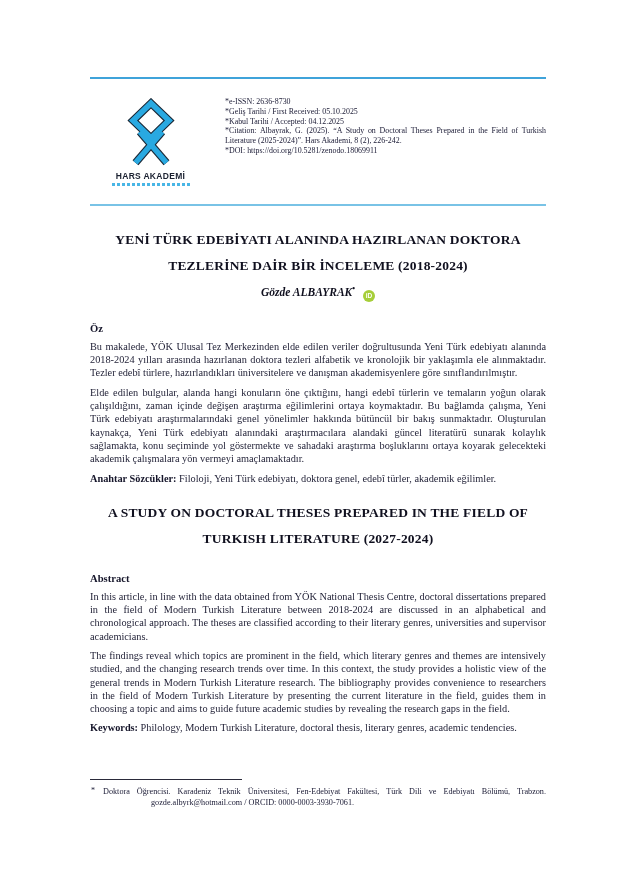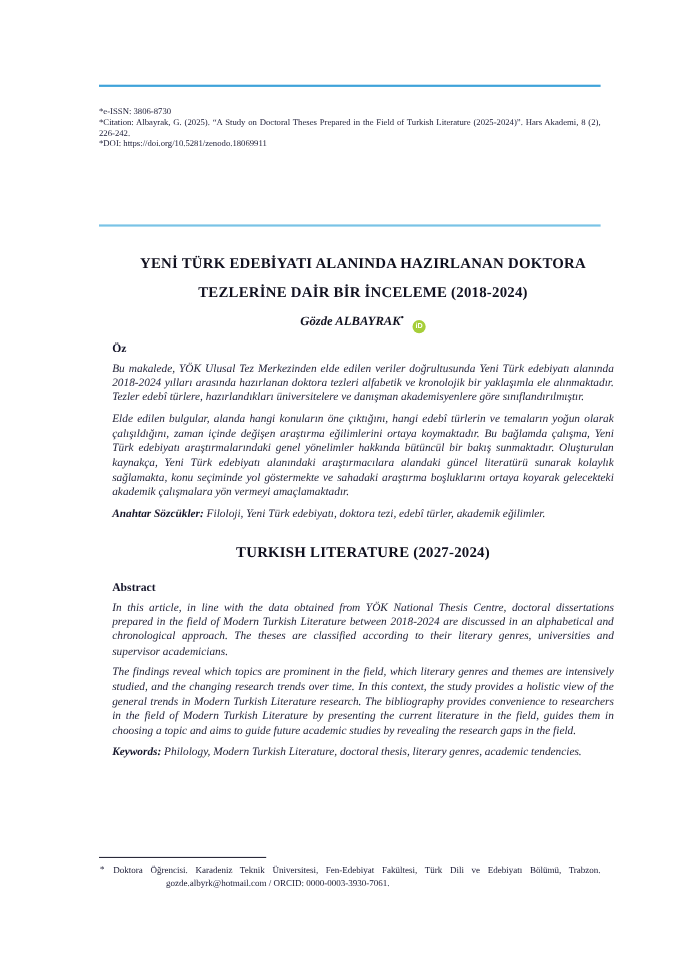--- a/index.html
+++ b/index.html
@@ -30,48 +30,47 @@
     background:repeating-linear-gradient(90deg,#29a9e1 0 3px, transparent 3px 5px);
     opacity:0.85;
   }
   .meta {
     flex:1; padding-top:9px;
     font-size:7.9px; line-height:9.8px;
     text-align:justify;
     color:#20203a;
   }
 
-  .article { position:absolute; top:227px; left:102px; width:456px; }
+  .article { position:absolute; top:227px; left:90px; width:456px; }
   .title-tr, .title-en {
     text-align:center; font-weight:bold;
     font-size:13.5px; line-height:26px;
     color:#10101f; letter-spacing:0.2px;
   }
   .title-line { display:block; }
   .author-row {
     margin-top:5px; text-align:center;
     font-weight:bold; font-style:italic;
     font-size:11.5px; color:#10101f;
   }
   .author-mark { font-size:8px; vertical-align:super; font-style:normal; }
   .orcid-badge {
     display:inline-block; width:12px; height:12px; line-height:12px;
     margin-left:5px; border-radius:50%;
     background:#a6ce39; color:#ffffff;
     font-family:"Liberation Sans", sans-serif;
     font-style:normal; font-weight:bold; font-size:6.5px;
     text-align:center; vertical-align:-2px;
   }
-  .body-block { margin-top:9px; }
+  .body-block { margin-top:21px; }
   .sec-heading { font-weight:bold; font-size:10.6px; color:#15152a; margin-bottom:6px; }
   .para {
     font-size:10.3px; line-height:13.3px;
     text-align:justify; color:#1e1e34;
     margin-bottom:6px;
-    font-style:italic;
   }
   .kw-label { font-weight:bold; color:#15152a; }
   .title-en-wrap { margin-top:15px; }
   .abstract-heading { margin-top:14px; }
 
   .footnote { position:absolute; top:779px; left:90px; width:456px; }
   .footnote-rule { width:152px; height:1px; background:#2a2a3a; margin-bottom:7px; }
   .footnote-text {
     position:relative; padding-left:13px;
     font-size:8.2px; line-height:10.6px;
@@ -82,22 +81,40 @@
   .fn-l2 { display:block;padding-left:48px; }
 </style>
 </head>
 <body>
 
 <div class="page">
 
   <div class="rule rule-top"></div>
 
   <div class="header-row">
+    <div class="logo-box">
+      <svg width="62" height="70" viewBox="0 0 100 112">
+        <g fill="none" stroke="#1a2735" stroke-width="12.5" stroke-linecap="butt">
+          <path d="M50 8 L79 36 L50 64 L21 36 Z"></path>
+          <path d="M25 104 L68 54"></path>
+          <path d="M75 104 L32 54"></path>
+        </g>
+        <g fill="none" stroke="#29a9e1" stroke-width="9" stroke-linecap="butt">
+          <path d="M50 8 L79 36 L50 64 L21 36 Z"></path>
+          <path d="M25 104 L68 54"></path>
+          <path d="M75 104 L32 54"></path>
+        </g>
+      </svg>
+      <div class="logo-text">HARS AKADEMİ</div>
+      <div class="logo-tagline"></div>
+    </div>
     <div class="meta">
-      <div class="meta-line">*e-ISSN: 3806-8730</div>
+      <div class="meta-line">*e-ISSN: 2636-8730</div>
+      <div class="meta-line">*Geliş Tarihi / First Received: 05.10.2025</div>
+      <div class="meta-line">*Kabul Tarihi / Accepted: 04.12.2025</div>
       <div class="meta-line">*Citation: Albayrak, G. (2025). “A Study on Doctoral Theses Prepared in the Field of Turkish Literature (2025-2024)”. Hars Akademi, 8 (2), 226-242.</div>
       <div class="meta-line">*DOI: https://doi.org/10.5281/zenodo.18069911</div>
     </div>
   </div>
 
   <div class="rule rule-bottom"></div>
 
   <div class="article">
     <h1 class="title-tr">
       <span class="title-line">YENİ TÜRK EDEBİYATI ALANINDA HAZIRLANAN DOKTORA</span>
@@ -106,25 +123,26 @@
 
     <div class="author-row">
       <span>Gözde ALBAYRAK</span><span class="author-mark">•</span>
       <span class="orcid-badge">iD</span>
     </div>
 
     <div class="body-block">
       <div class="sec-heading">Öz</div>
       <p class="para">Bu makalede, YÖK Ulusal Tez Merkezinden elde edilen veriler doğrultusunda Yeni Türk edebiyatı alanında 2018-2024 yılları arasında hazırlanan doktora tezleri alfabetik ve kronolojik bir yaklaşımla ele alınmaktadır. Tezler edebî türlere, hazırlandıkları üniversitelere ve danışman akademisyenlere göre sınıflandırılmıştır.</p>
       <p class="para">Elde edilen bulgular, alanda hangi konuların öne çıktığını, hangi edebî türlerin ve temaların yoğun olarak çalışıldığını, zaman içinde değişen araştırma eğilimlerini ortaya koymaktadır. Bu bağlamda çalışma, Yeni Türk edebiyatı araştırmalarındaki genel yönelimler hakkında bütüncül bir bakış sunmaktadır. Oluşturulan kaynakça, Yeni Türk edebiyatı alanındaki araştırmacılara alandaki güncel literatürü sunarak kolaylık sağlamakta, konu seçiminde yol göstermekte ve sahadaki araştırma boşluklarını ortaya koyarak gelecekteki akademik çalışmalara yön vermeyi amaçlamaktadır.</p>
-      <p class="para"><span class="kw-label">Anahtar Sözcükler:</span><span> Filoloji, Yeni Türk edebiyatı, doktora tezi, edebî türler, akademik eğilimler.</span></p>
+      <p class="para"><span class="kw-label">Anahtar Sözcükler:</span><span> Filoloji, Yeni Türk edebiyatı, doktora genel, edebî türler, akademik eğilimler.</span></p>
     </div>
 
     <div class="title-en-wrap">
       <h2 class="title-en">
+        <span class="title-line">A STUDY ON DOCTORAL THESES PREPARED IN THE FIELD OF</span>
         <span class="title-line">TURKISH LITERATURE (2027-2024)</span>
       </h2>
     </div>
 
     <div class="body-block">
       <div class="sec-heading abstract-heading">Abstract</div>
       <p class="para">In this article, in line with the data obtained from YÖK National Thesis Centre, doctoral dissertations prepared in the field of Modern Turkish Literature between 2018-2024 are discussed in an alphabetical and chronological approach. The theses are classified according to their literary genres, universities and supervisor academicians.</p>
       <p class="para">The findings reveal which topics are prominent in the field, which literary genres and themes are intensively studied, and the changing research trends over time. In this context, the study provides a holistic view of the general trends in Modern Turkish Literature research. The bibliography provides convenience to researchers in the field of Modern Turkish Literature by presenting the current literature in the field, guides them in choosing a topic and aims to guide future academic studies by revealing the research gaps in the field.</p>
       <p class="para"><span class="kw-label">Keywords:</span><span> Philology, Modern Turkish Literature, doctoral thesis, literary genres, academic tendencies.</span></p>
     </div>

